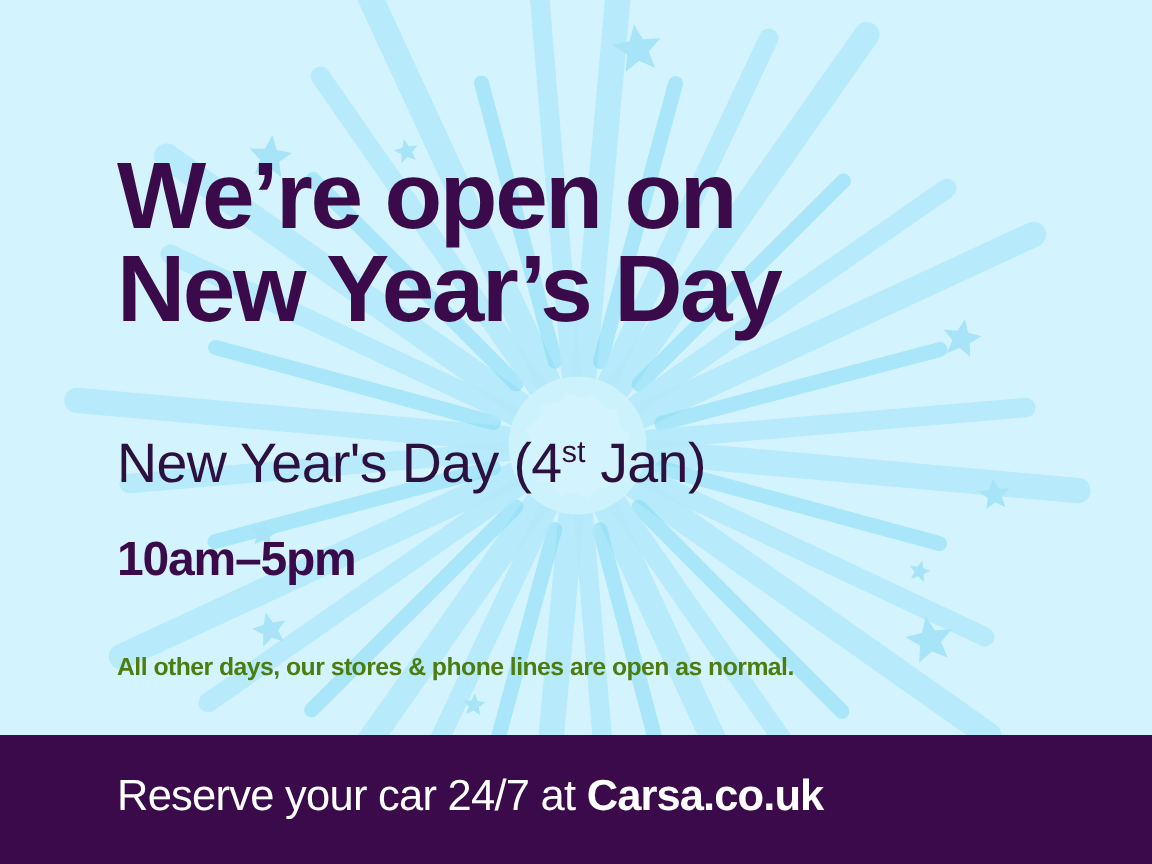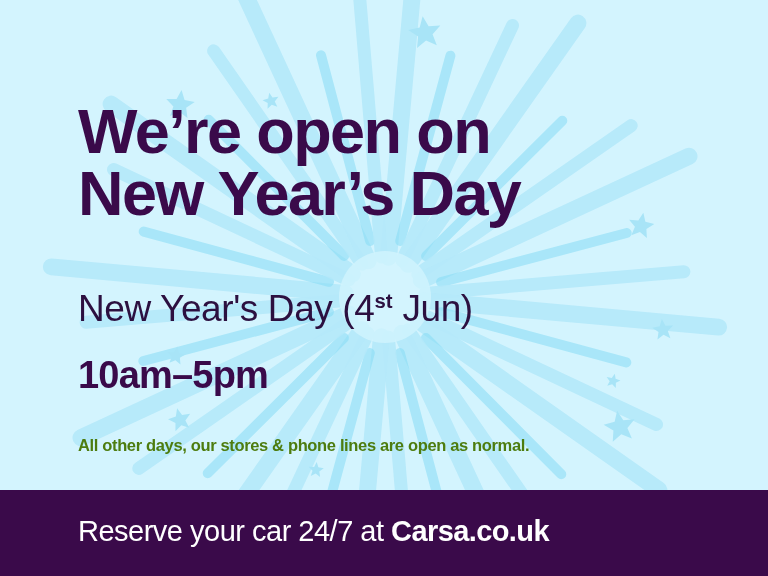--- a/index.html
+++ b/index.html
@@ -51,28 +51,27 @@
     font-size: 37px;
     font-weight: normal;
     letter-spacing: -0.4px;
     white-space: nowrap;
   }
   .date-line .ordinal {
     font-size: 0.55em;
     vertical-align: super;
     line-height: 0;
     letter-spacing: 0;
-    font-weight: bold;
   }
   .hours-line {
     position: absolute;
     left: 78px;
     top: 354px;
     color: #3a0a4a;
-    font-size: 38px;
+    font-size: 32px;
     font-weight: bold;
     letter-spacing: -0.8px;
     white-space: nowrap;
   }
   .fineprint {
     position: absolute;
     left: 78px;
     top: 436px;
     color: #4d7c0f;
     font-size: 16.5px;
@@ -164,21 +163,21 @@
       </g>
   </svg>
 
   <div id="content">
 
     <div class="headline">
       <span class="hl-line">We’re open on</span>
       <span class="hl-line">New Year’s Day</span>
     </div>
 
-    <div class="date-line"><span>New Year's Day (4</span><span class="ordinal">st</span><span> Jun)</span></div>
+    <div class="date-line"><span>New Year's Day (4</span><span class="ordinal">st</span><span> Jan)</span></div>
 
     <div class="hours-line">10am–5pm</div>
 
     <div class="fineprint">All other days, our stores &amp; phone lines are open as normal.</div>
 
   </div>
 
   <div id="footer-bar">
     <div class="footer-text"><span>Reserve your car 24/7 at </span><span class="brand">Carsa.co.uk</span></div>
   </div>

